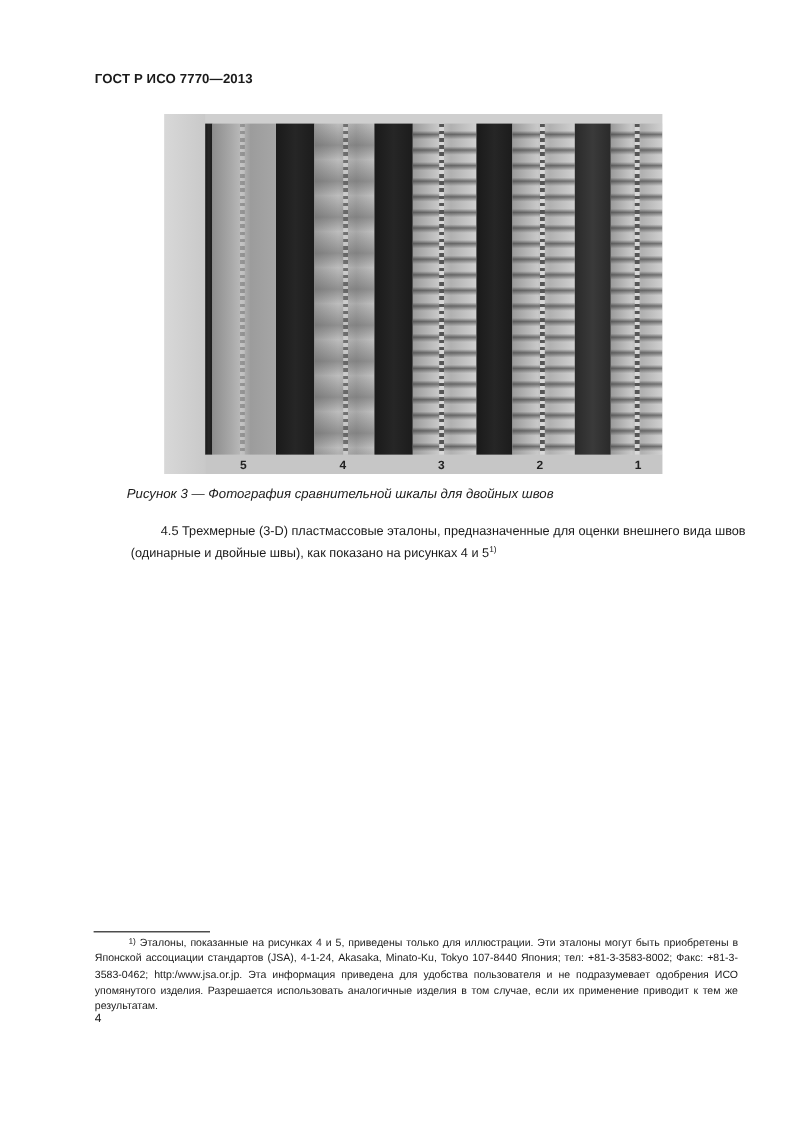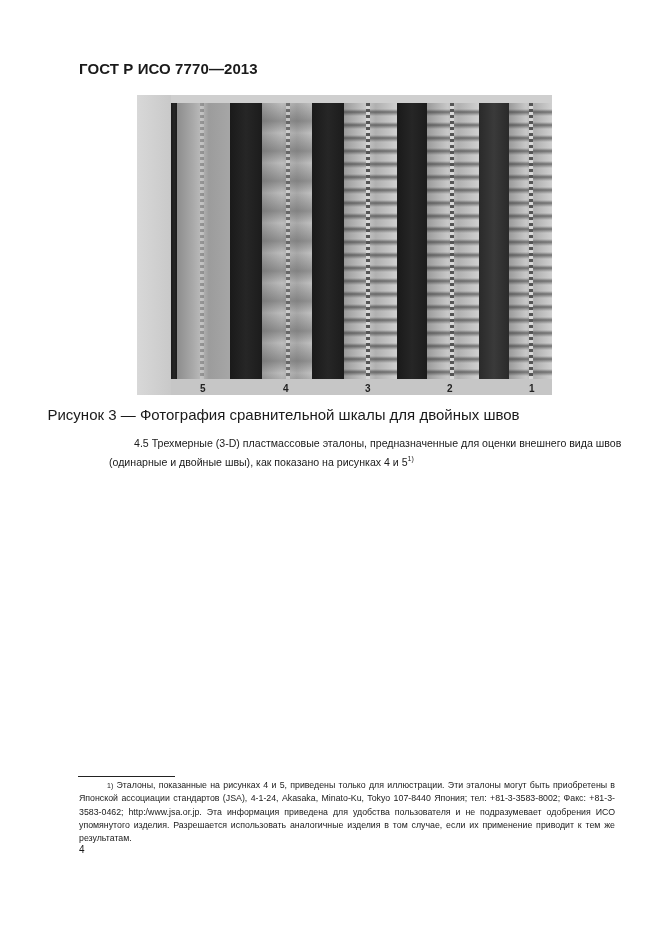--- a/index.html
+++ b/index.html
@@ -1,37 +1,37 @@
 <!DOCTYPE html>
 <html><head>
 <meta charset="utf-8">
 <style>
   html, body { margin: 0; padding: 0; background: #ffffff; }
   body { width: 661px; height: 935px; position: relative; overflow: hidden;
          font-family: "Liberation Sans", sans-serif; color: #1a1a1a; }
-  .header { position: absolute; left: 79px; top: 60px; font-size: 15px; font-weight: bold; letter-spacing: 0.1px; }
+  .header { position: absolute; left: 79px; top: 60px; font-size: 11px; font-weight: bold; letter-spacing: 0.1px; }
   .photo { position: absolute; left: 137px; top: 95px; width: 415px; height: 300px;
            background: #cfcfcf; overflow: hidden; }
   .photo .margin-left { position: absolute; left: 0; top: 0; width: 34px; height: 300px;
            background: linear-gradient(90deg, #d8d8d8, #c9c9c9); }
   .photo .bottom-band { position: absolute; left: 34px; bottom: 0; width: 381px; height: 16px; background: #c6c6c6; }
   .stripe { position: absolute; top: 8px; height: 276px; }
   .stripe.light { background:
       repeating-linear-gradient(180deg, rgba(0,0,0,0) 0px, rgba(0,0,0,0.0) 6px, rgba(40,40,40,0.55) 9px, rgba(0,0,0,0) 13px),
       linear-gradient(90deg, #9a9a9a, #c8c8c8 40%, #b0b0b0 60%, #d0d0d0); }
   .stripe.light.smooth { background:
       linear-gradient(90deg, #8d8d8d, #a9a9a9 30%, #b9b9b9 45%, #9c9c9c 60%, #a6a6a6); }
   .stripe.light.mild { background:
       repeating-linear-gradient(180deg, rgba(0,0,0,0) 0px, rgba(60,60,60,0.35) 18px, rgba(0,0,0,0) 30px),
       linear-gradient(90deg, #9d9d9d, #bdbdbd 40%, #a8a8a8 70%, #c0c0c0); }
   .stripe.dark { background: linear-gradient(90deg, #1a1a1a, #262626 50%, #1c1c1c); }
   .seam { position: absolute; top: 8px; width: 4px; height: 276px;
           background: repeating-linear-gradient(180deg, #555 0px, #555 3px, #d8d8d8 3px, #d8d8d8 6px); }
   .scale-label { position: absolute; bottom: 1px; font-size: 10px; font-weight: bold; color: #222; }
-  .caption { position: absolute; left: 0; width: 567px; top: 406px; text-align: center; font-size: 15px; }
+  .caption { position: absolute; left: 0; width: 567px; top: 406px; text-align: center; font-size: 11px; font-style: italic; }
   .para { position: absolute; left: 79px; top: 436px; width: 540px; font-size: 10.6px; line-height: 15px; margin-left: 30px; }
   .para .indent { padding-left: 25px; }
   .para sup, .fn-text sup { font-size: 7px; }
   .fn-rule { position: absolute; left: 78px; top: 776px; width: 97px; height: 1px; background: #222; }
   .footnote { position: absolute; left: 79px; top: 779px; width: 536px; font-size: 8.8px; line-height: 13.3px; text-align: justify; }
   .footnote .fn-mark { padding-left: 28px; font-size: 7px; vertical-align: top; }
   .page-num { position: absolute; left: 79px; top: 844px; font-size: 10px; }
 </style>
 </head>
 <body>

